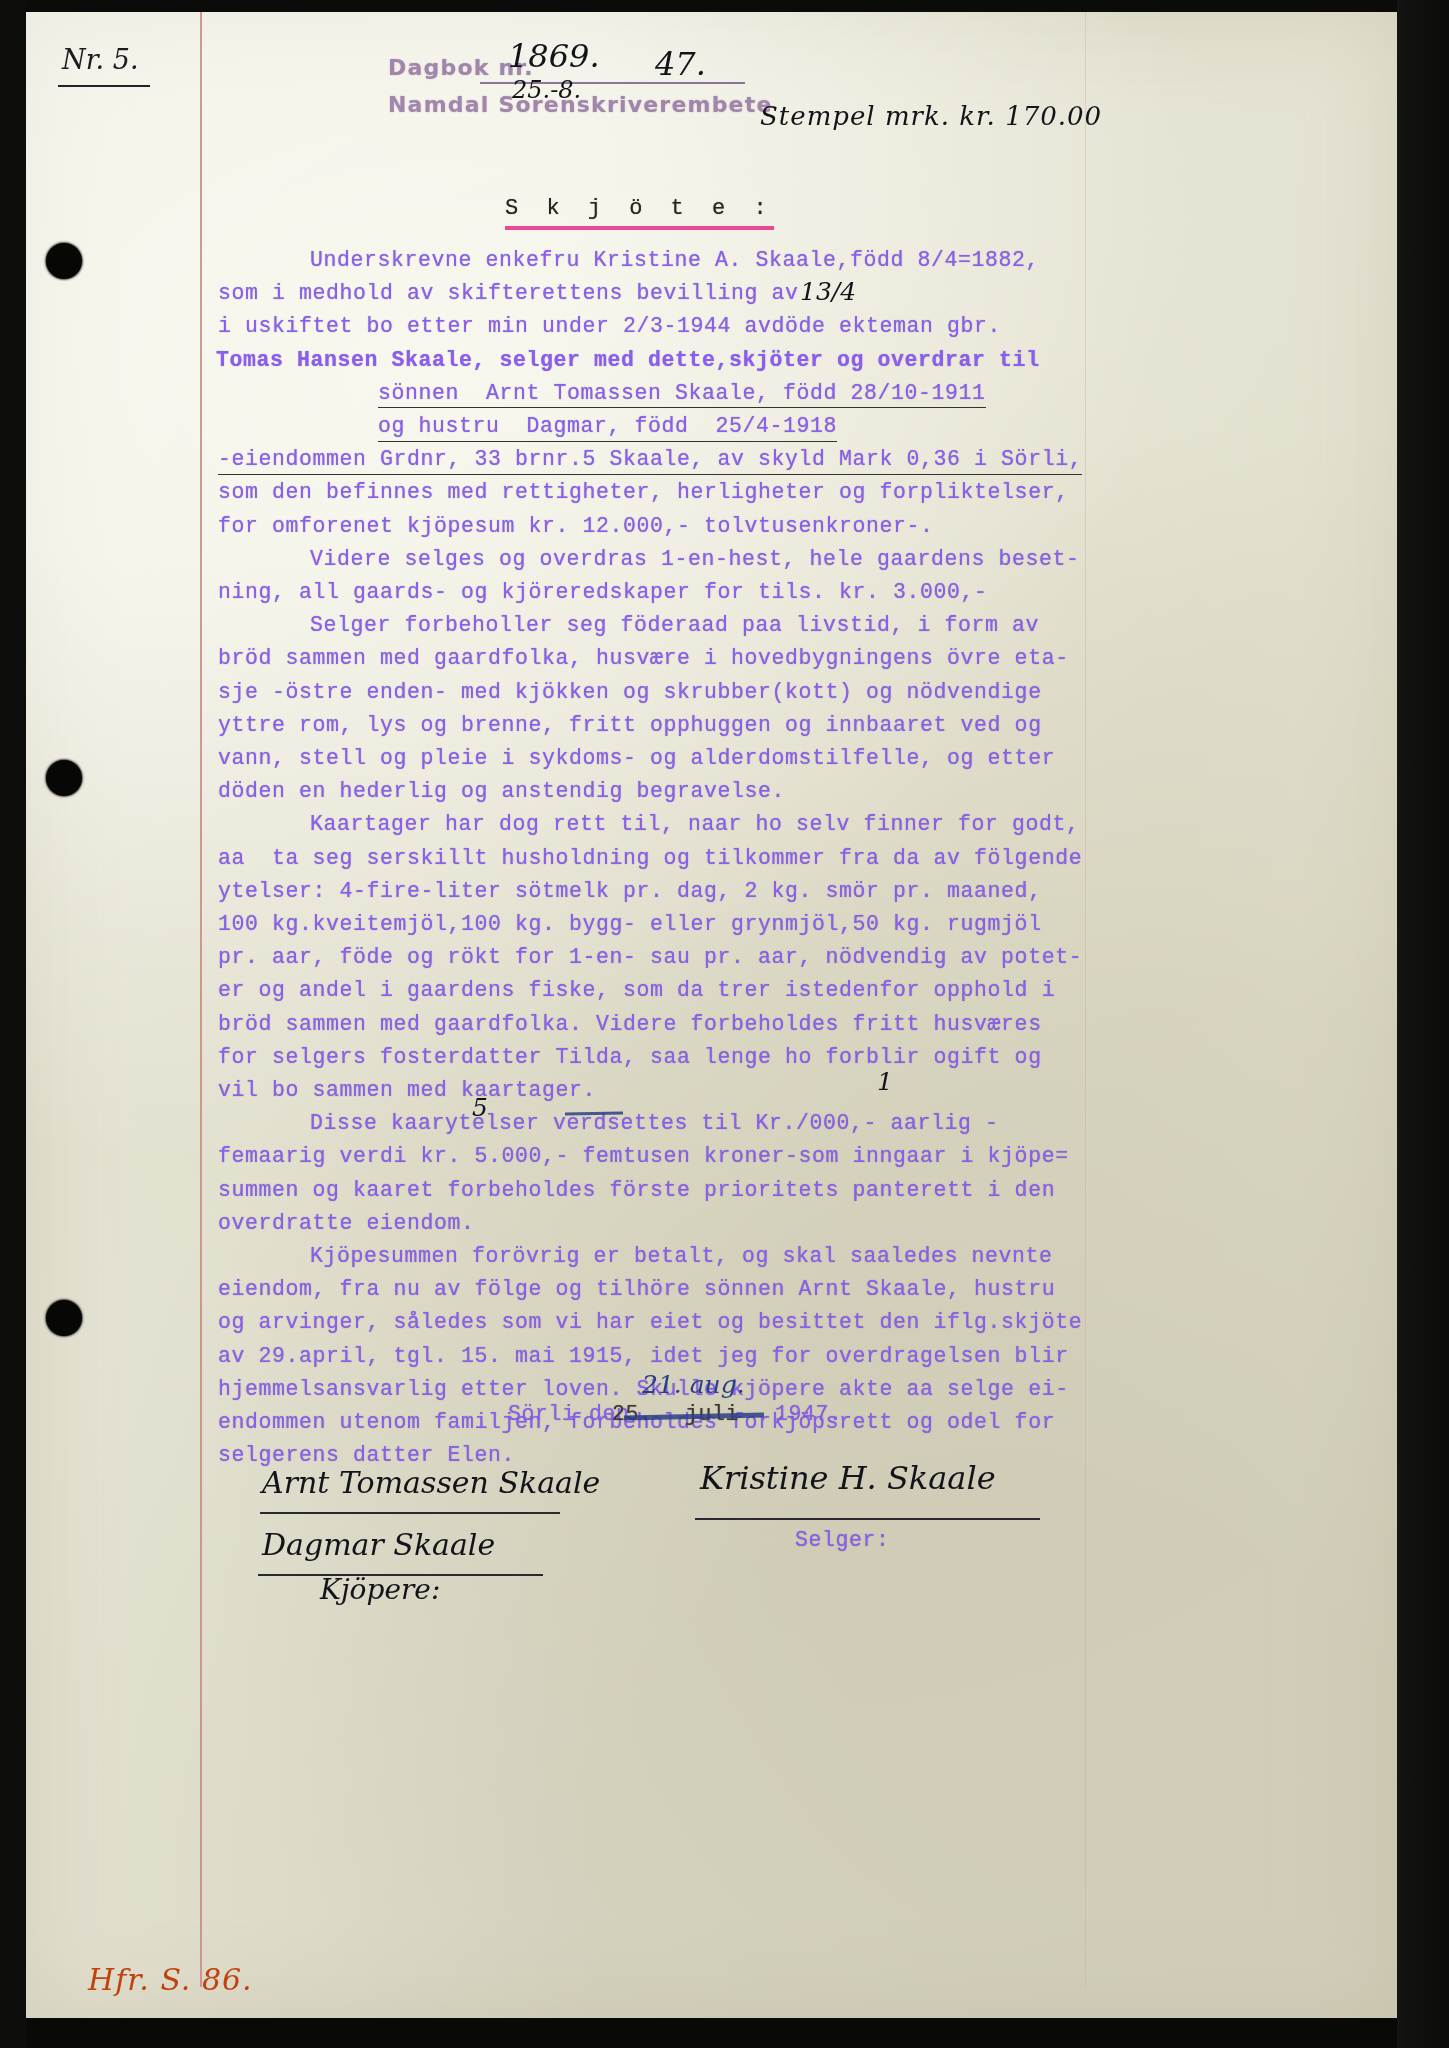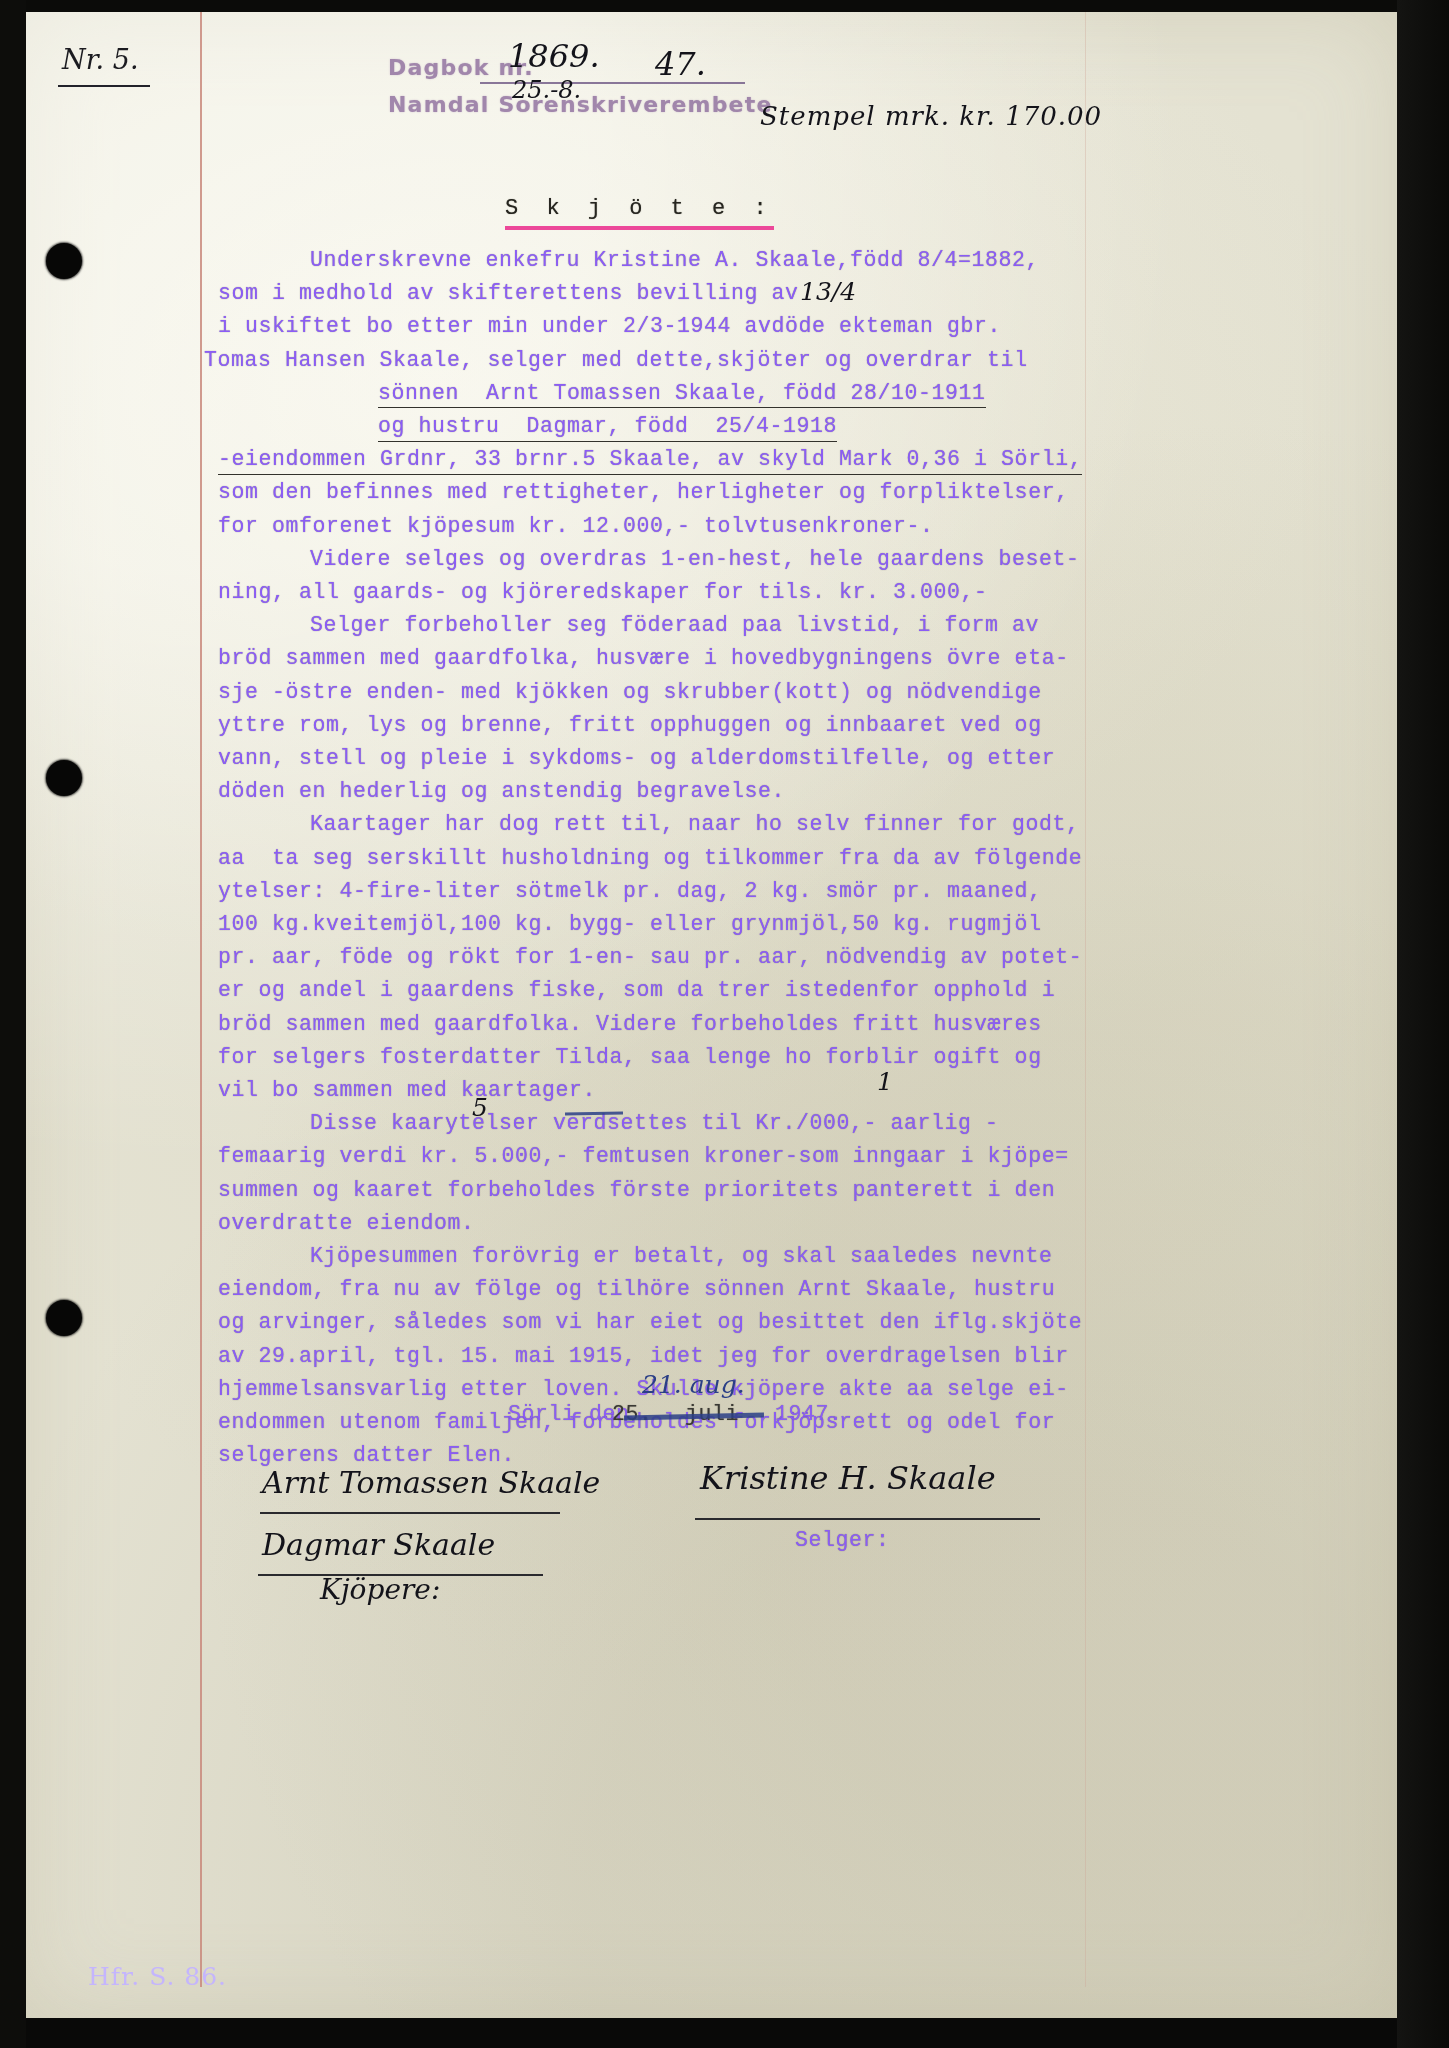--- a/index.html
+++ b/index.html
@@ -109,22 +109,22 @@
 
   .nr5{
     position:absolute;left:62px;top:44px;
     font-family:"DejaVu Serif",serif;font-style:italic;
     font-size:27px;color:#1b1b20;
   }
   .nr5-u{position:absolute;left:58px;top:85px;width:92px;height:2px;background:#22222a;}
 
   .corner-mark{
     position:absolute;left:88px;top:1962px;
-    font-family:"DejaVu Serif",serif;
-    font-size:25px;color:#c4b5fd;letter-spacing:1px;
+    font-family:"DejaVu Serif",serif;font-style:italic;
+    font-size:30px;color:#c2410c;letter-spacing:1px;
   }
 
   
   .sig-u{position:absolute;height:2px;background:#2a2a2e;}
 
   .strike{position:absolute;height:3px;background:#2b3f86;opacity:.85;transform:rotate(-1.2deg);}
 </style>
 </head>
 <body>
 
@@ -151,21 +151,21 @@
   <div class="hw hw-ink" style="left:655px;top:48px;font-size:32px;">47.</div>
 
   <div class="hw hw-ink" style="left:760px;top:103px;font-size:26px;letter-spacing:1px;">Stempel mrk. kr. 170.00</div>
 
   <div class="title">S k j ö t e :</div>
 
   <div id="body-layer">
       <div class="t" style="left: 310px; top: 250px;">Underskrevne enkefru Kristine A. Skaale,född 8/4=1882,</div>
       <div class="t" style="left: 218px; top: 283.2px;">som i medhold av skifterettens bevilling av</div>
       <div class="t" style="left: 218px; top: 316.4px;">i uskiftet bo etter min under 2/3-1944 avdöde ekteman gbr.</div>
-      <div class="t" style="left: 204px; top: 349.6px;">Tomas Hansen Skaale, selger med dette,skjöter og overdrar til</div>
+      <div class="t" style="left: 216px; top: 349.6px; font-weight: bold;">Tomas Hansen Skaale, selger med dette,skjöter og overdrar til</div>
       <div class="t u" style="left: 378px; top: 382.8px;">sönnen  Arnt Tomassen Skaale, född 28/10-1911</div>
       <div class="t u" style="left: 378px; top: 416px;">og hustru  Dagmar, född  25/4-1918</div>
       <div class="t u" style="left: 218px; top: 449.2px;">-eiendommen Grdnr, 33 brnr.5 Skaale, av skyld Mark 0,36 i Sörli,</div>
       <div class="t" style="left: 218px; top: 482.4px;">som den befinnes med rettigheter, herligheter og forpliktelser,</div>
       <div class="t" style="left: 218px; top: 515.6px;">for omforenet kjöpesum kr. 12.000,- tolvtusenkroner-.</div>
       <div class="t" style="left: 310px; top: 548.8px;">Videre selges og overdras 1-en-hest, hele gaardens beset-</div>
       <div class="t" style="left: 218px; top: 582px;">ning, all gaards- og kjöreredskaper for tils. kr. 3.000,-</div>
       <div class="t" style="left: 310px; top: 615.2px;">Selger forbeholler seg föderaad paa livstid, i form av</div>
       <div class="t" style="left: 218px; top: 648.4px;">bröd sammen med gaardfolka, husvære i hovedbygningens övre eta-</div>
       <div class="t" style="left: 218px; top: 681.6px;">sje -östre enden- med kjökken og skrubber(kott) og nödvendige</div>

